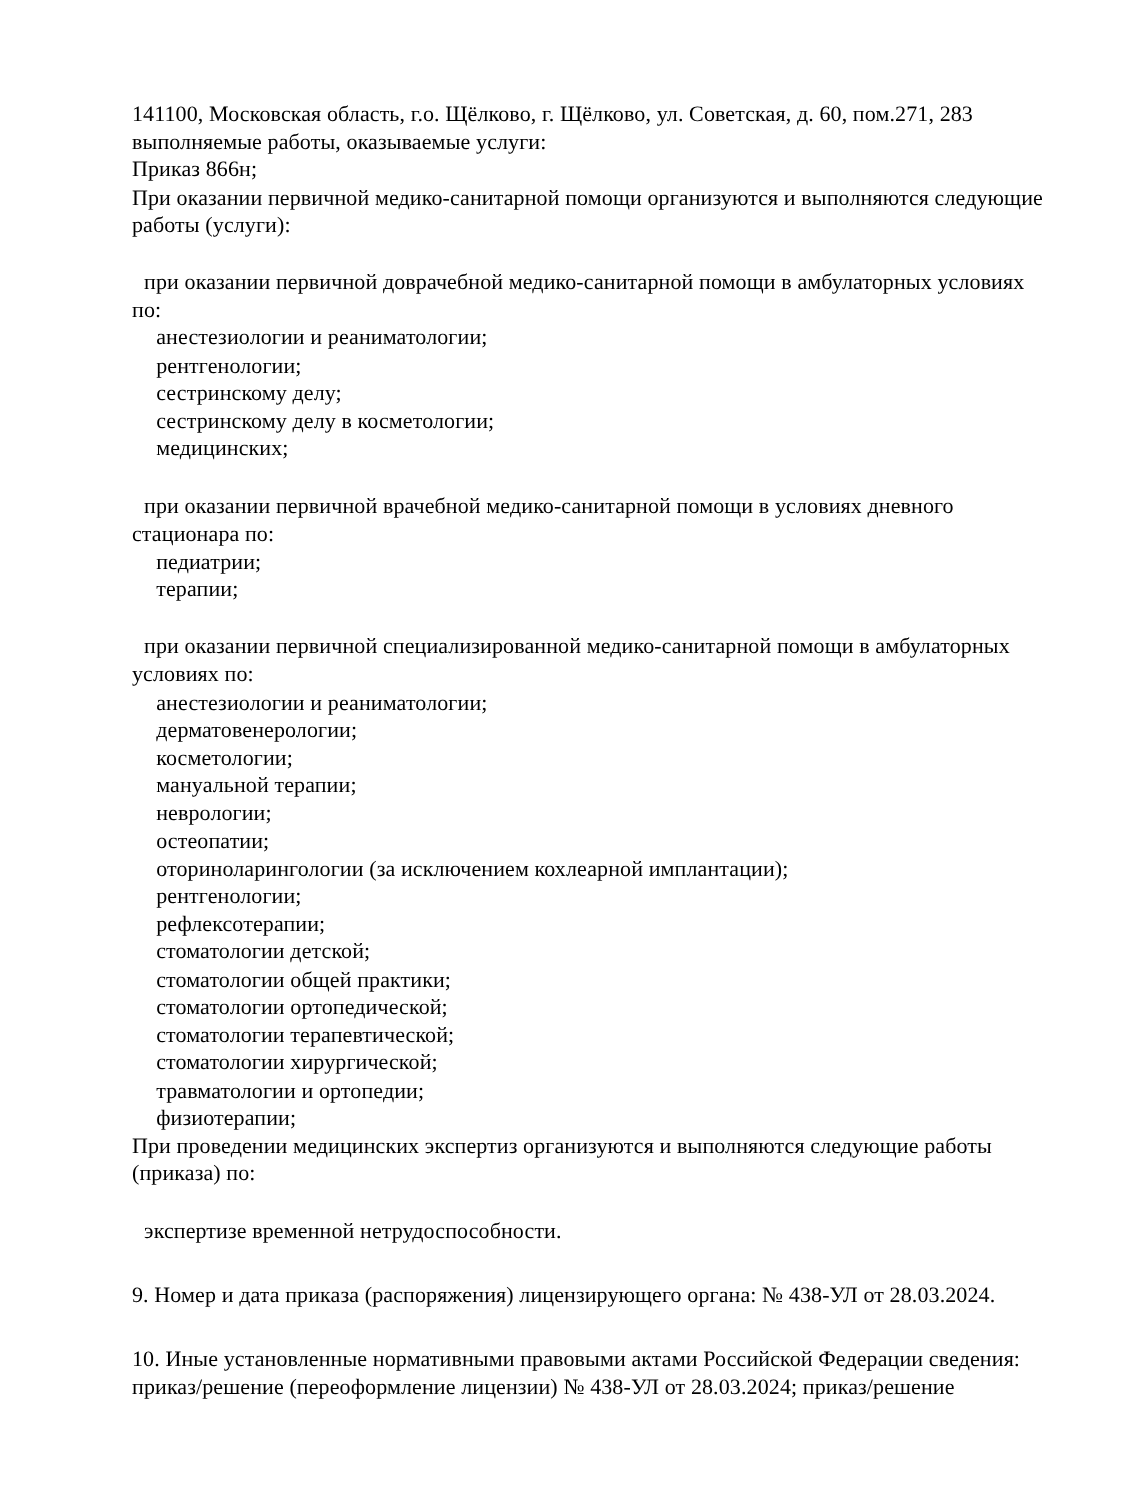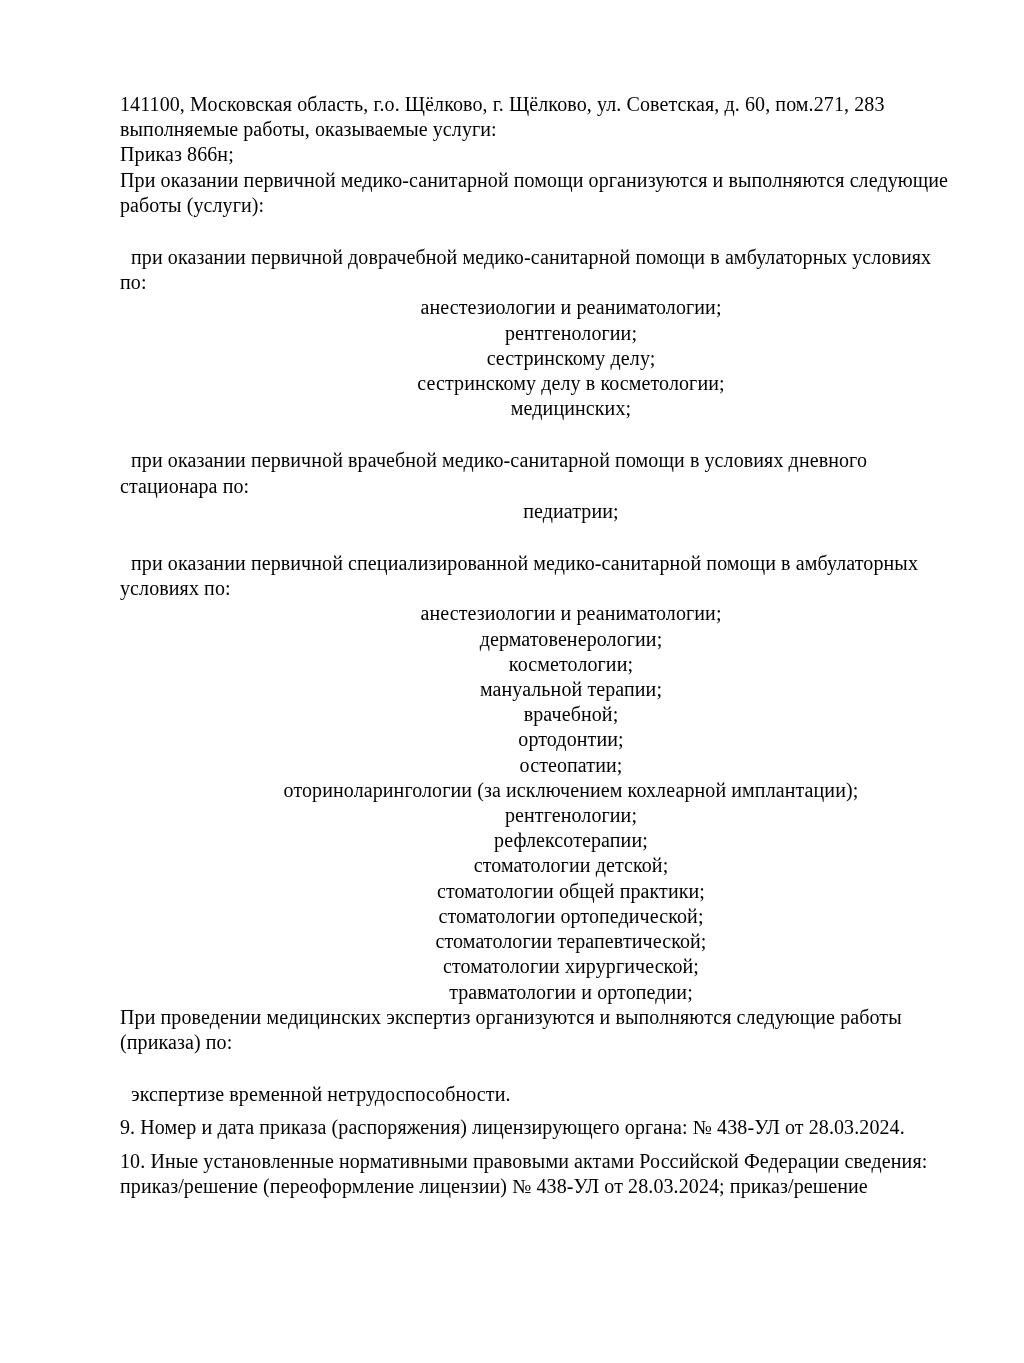--- a/index.html
+++ b/index.html
@@ -23,22 +23,22 @@
     width: 880px;
   }
   .doc-line {
     font-size: 20px;
     line-height: 25.2px;
     white-space: nowrap;
     letter-spacing: 0.1px;
   }
   .ind-0 { padding-left: 0; }
   .ind-1 { padding-left: 11px; margin-top: 27px; }
-  .ind-2 { padding-left: 22px; text-align: center; }
-  .gap-1 { margin-top: 8px; }
+  .ind-2 { padding-left: 22px; }
+  .gap-1 { margin-top: 33px; }
 </style>
 </head>
 <body>
 
 <div class="doc-page">
   <div>
       <div class="doc-line ind-0">141100, Московская область, г.о. Щёлково, г. Щёлково, ул. Советская, д. 60, пом.271, 283</div>
       <div class="doc-line ind-0">выполняемые работы, оказываемые услуги:</div>
       <div class="doc-line ind-0">Приказ 866н;</div>
       <div class="doc-line ind-0">При оказании первичной медико-санитарной помощи организуются и выполняются следующие</div>
@@ -46,38 +46,39 @@
       <div class="doc-line ind-1">при оказании первичной доврачебной медико-санитарной помощи в амбулаторных условиях</div>
       <div class="doc-line ind-0">по:</div>
       <div class="doc-line ind-2">анестезиологии и реаниматологии;</div>
       <div class="doc-line ind-2">рентгенологии;</div>
       <div class="doc-line ind-2">сестринскому делу;</div>
       <div class="doc-line ind-2">сестринскому делу в косметологии;</div>
       <div class="doc-line ind-2">медицинских;</div>
       <div class="doc-line ind-1">при оказании первичной врачебной медико-санитарной помощи в условиях дневного</div>
       <div class="doc-line ind-0">стационара по:</div>
       <div class="doc-line ind-2">педиатрии;</div>
+      <div class="doc-line ind-2">терапии;</div>
       <div class="doc-line ind-1">при оказании первичной специализированной медико-санитарной помощи в амбулаторных</div>
       <div class="doc-line ind-0">условиях по:</div>
       <div class="doc-line ind-2">анестезиологии и реаниматологии;</div>
       <div class="doc-line ind-2">дерматовенерологии;</div>
       <div class="doc-line ind-2">косметологии;</div>
       <div class="doc-line ind-2">мануальной терапии;</div>
-      <div class="doc-line ind-2">врачебной;</div>
-      <div class="doc-line ind-2">ортодонтии;</div>
+      <div class="doc-line ind-2">неврологии;</div>
       <div class="doc-line ind-2">остеопатии;</div>
       <div class="doc-line ind-2">оториноларингологии (за исключением кохлеарной имплантации);</div>
       <div class="doc-line ind-2">рентгенологии;</div>
       <div class="doc-line ind-2">рефлексотерапии;</div>
       <div class="doc-line ind-2">стоматологии детской;</div>
       <div class="doc-line ind-2">стоматологии общей практики;</div>
       <div class="doc-line ind-2">стоматологии ортопедической;</div>
       <div class="doc-line ind-2">стоматологии терапевтической;</div>
       <div class="doc-line ind-2">стоматологии хирургической;</div>
       <div class="doc-line ind-2">травматологии и ортопедии;</div>
+      <div class="doc-line ind-2">физиотерапии;</div>
       <div class="doc-line ind-0">При проведении медицинских экспертиз организуются и выполняются следующие работы</div>
       <div class="doc-line ind-0">(приказа) по:</div>
       <div class="doc-line ind-1">экспертизе временной нетрудоспособности.</div>
       <div class="doc-line ind-0 gap-1">9. Номер и дата приказа (распоряжения) лицензирующего органа: № 438-УЛ от 28.03.2024.</div>
       <div class="doc-line ind-0 gap-1">10. Иные установленные нормативными правовыми актами Российской Федерации сведения:</div>
       <div class="doc-line ind-0">приказ/решение (переоформление лицензии) № 438-УЛ от 28.03.2024; приказ/решение</div>
     </div>
 </div>
 
 </body></html>

